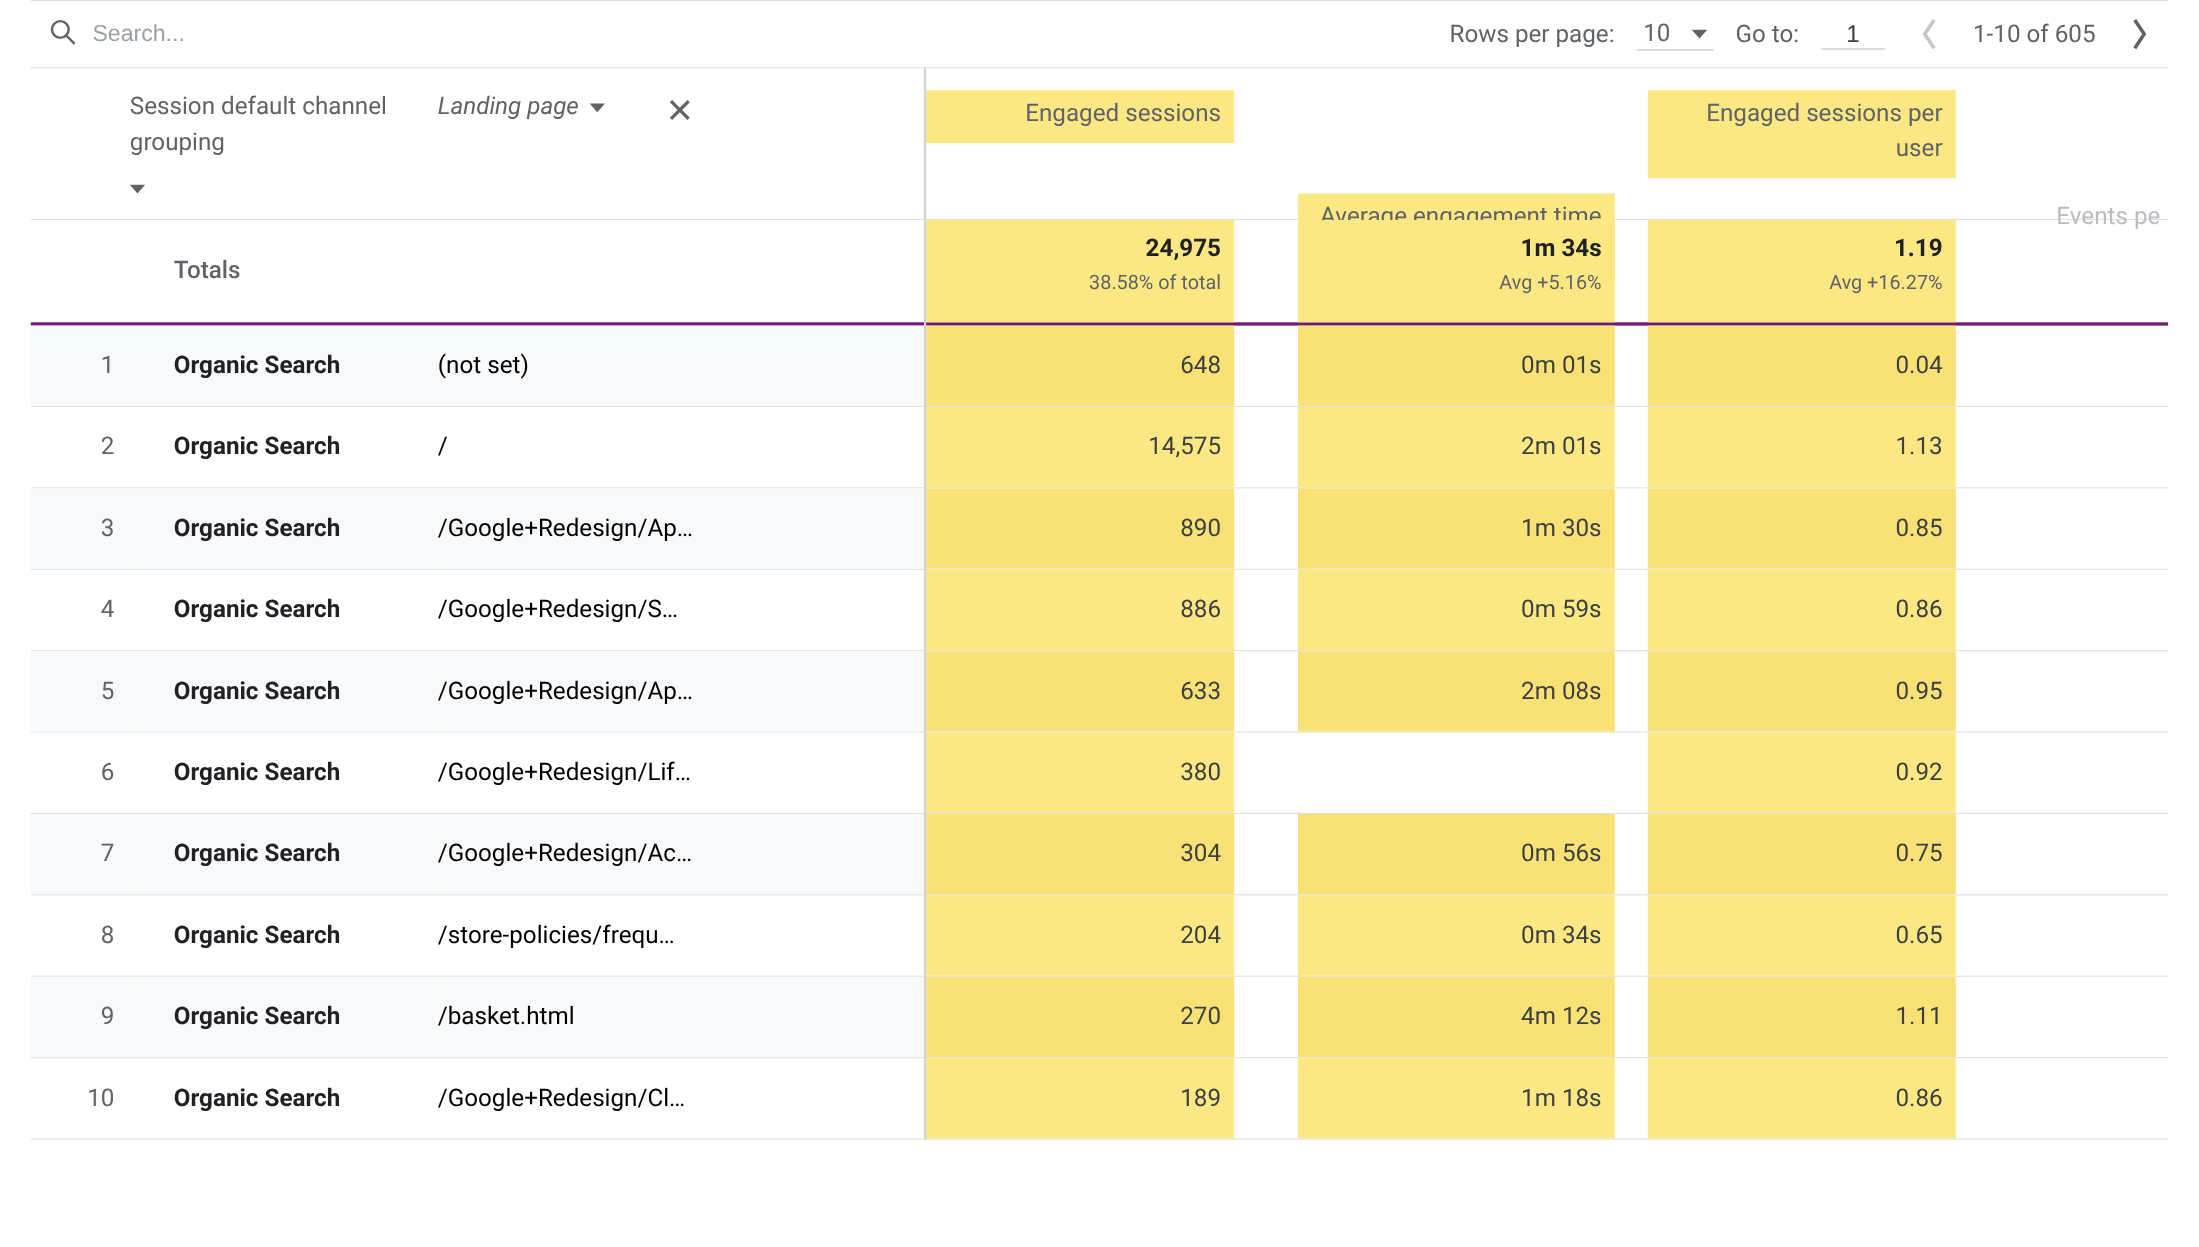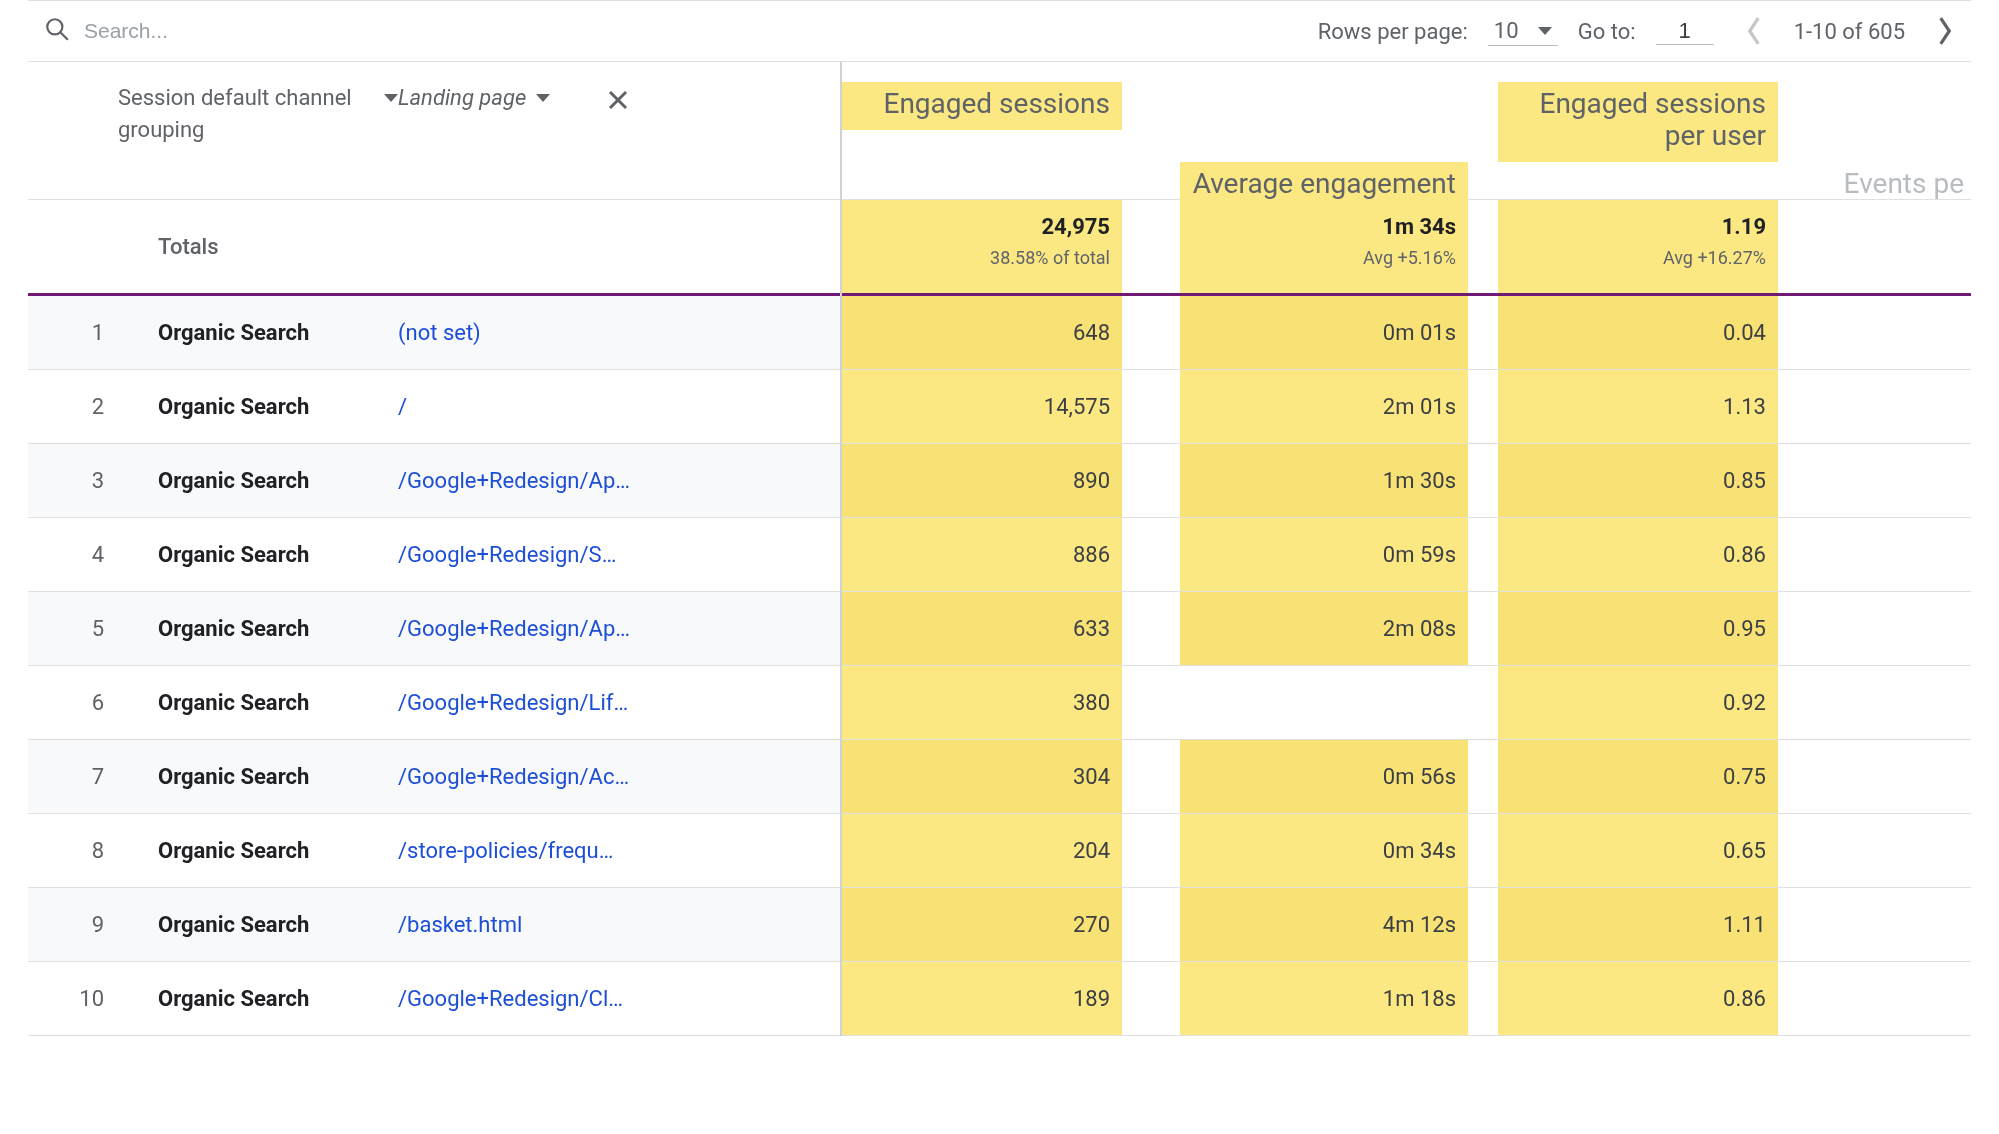--- a/index.html
+++ b/index.html
@@ -41,25 +41,25 @@
 .hdr {
   display: grid;
   grid-template-columns: 90px 280px 300px 144px 280px 58px 288px 30px 280px 46px 140px;
   border-bottom: 1px solid #e0e0e0;
   height: 138px;
   align-items: start;
   padding-top: 20px;
 }
 .hdr .dimcell { display:flex; align-items:flex-start; gap: 10px; color:#5f6368; font-size:22px; }
 .hdr .dimtxt { line-height: 32px; }
-.hdr .dim1 { grid-column: 2; }
+.hdr .dim1 { grid-column: 2; flex-direction: column; }
 .hdr .dim2 { grid-column: 3 / span 2; display:flex; align-items:flex-start; gap: 10px; font-style: italic; }
 .closebtn { margin-left: 40px; width: 36px; height: 36px; display:flex; align-items:center; justify-content:center; }
 .closebtn svg { width: 24px; height: 24px; stroke: #5f6368; stroke-width: 3; fill: none; }
-.metric { padding: 6px 12px 10px 10px; text-align: right; color: #5f6368; font-size: 28px; line-height: 32px; }
+.metric { padding: 6px 12px 10px 10px; text-align: right; color: #5f6368; font-size: 22px; line-height: 32px; }
 .metric.hl { background: #fce883; }
 .metric.lastcut { padding-right: 0; white-space: nowrap; overflow: hidden; text-overflow: clip; color: #b9bcc0; }
 
 .hdr .m1 { grid-column: 5; }
 .hdr .m2 { grid-column: 7; }
 .hdr .m3 { grid-column: 9; }
 .hdr .m4 { grid-column: 11; }
 
 .totalsrow {
   display: grid;
@@ -81,21 +81,21 @@
   display: grid;
   grid-template-columns: 90px 280px 300px 144px 280px 58px 288px 30px 280px 46px 140px;
   border-bottom: 1px solid #e0e0e0;
   height: 74px;
   align-items: stretch;
 }
 .row:nth-child(odd) .fixedcell { background: #f8f9fa; }
 .row:nth-child(odd) .mcell.hl { background: #f9e275; }
 .row .idx { grid-column: 1; display:flex; align-items:center; justify-content:flex-end; padding-right: 14px; font-size: 22px; color:#5f6368; }
 .row .channel { grid-column: 2; display:flex; align-items:center; font-size: 22px; font-weight:700; color:#202124; padding-left: 40px; }
-.row .landing { grid-column: 3 / span 2; display:flex; align-items:center; font-size: 22px; color:#1d4ed8; white-space: nowrap; overflow: hidden; text-overflow: ellipsis; padding-right: 20px; }
+.row .landing { grid-column: 3 / span 2; display:flex; align-items:center; font-size: 22px; color:#000000; white-space: nowrap; overflow: hidden; text-overflow: ellipsis; padding-right: 20px; }
 .mcell { display:flex; align-items:center; justify-content:flex-end; padding: 0 12px; font-size: 22px; color:#3c4043; }
 .mcell.hl { background: #fce883; }
 .row .c1 { grid-column: 5; }
 .row .c2 { grid-column: 7; }
 .row .c3 { grid-column: 9; }
 .fixedcell { }
 </style>
 </head>
 <body>
 

